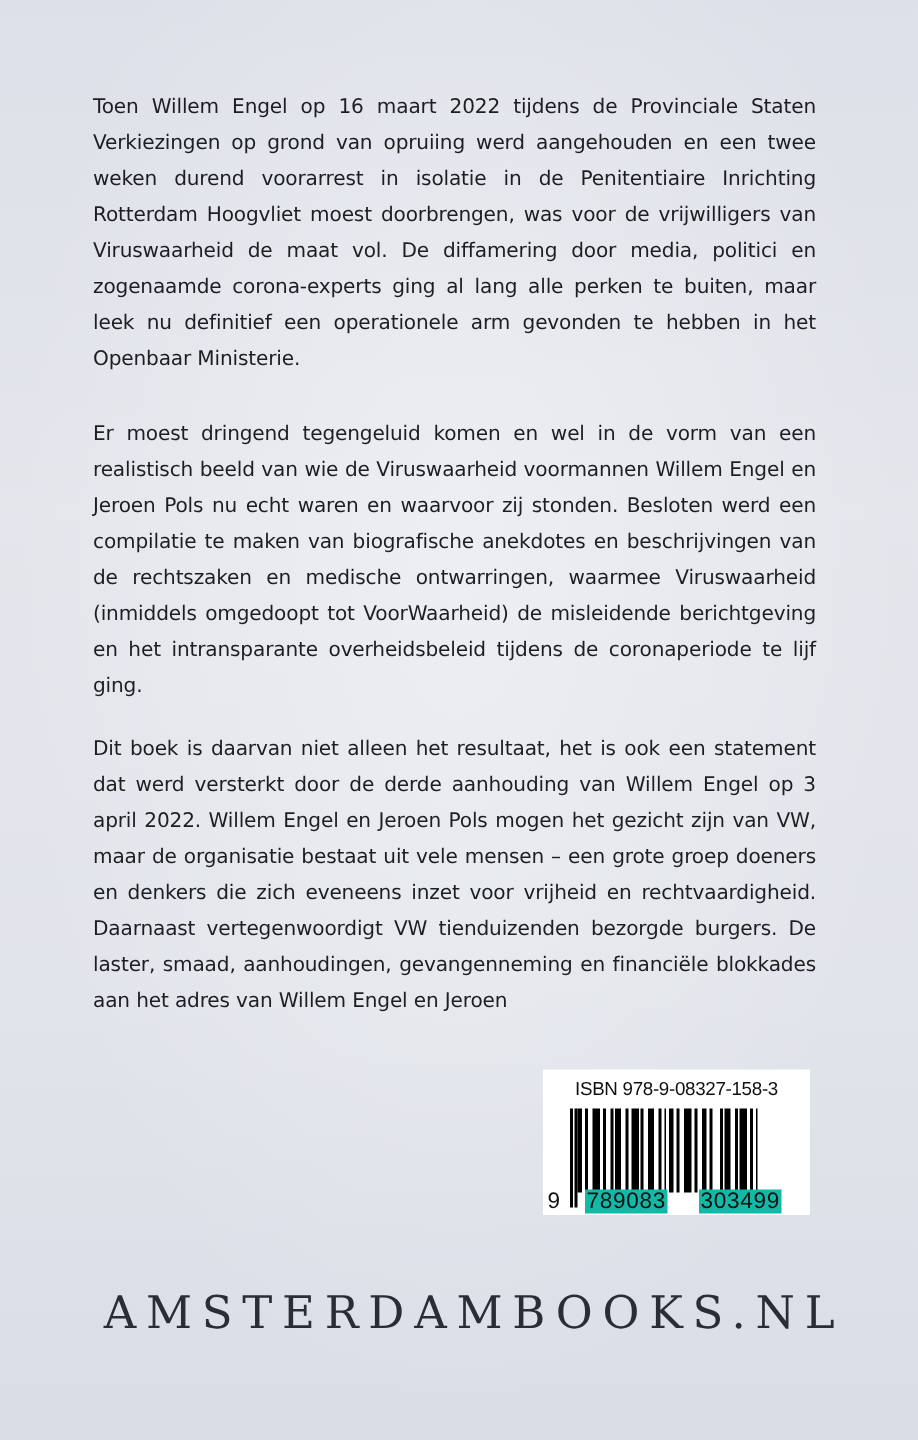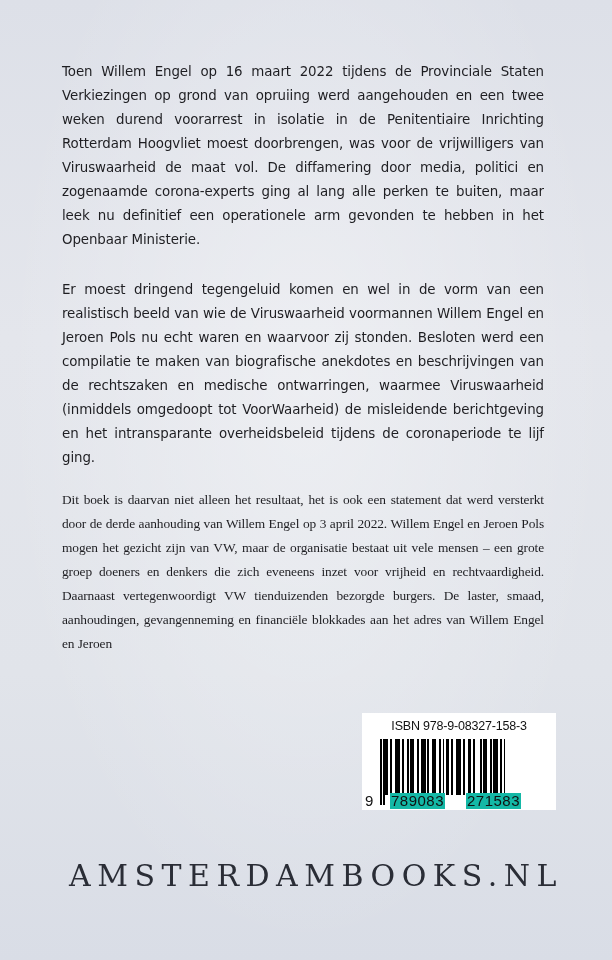--- a/index.html
+++ b/index.html
@@ -25,39 +25,38 @@
       position: absolute;
       left: 62px;
       width: 482px;
       font-size: 13.4px;
       line-height: 24px;
       text-align: justify;
       letter-spacing: -0.1px;
     }
     .p1 { top: 60px; }
     .p2 { top: 278px; }
-    .p3 { top: 488px; font-family: Liberation Serif, serif; }
+    .p3 { top: 488px; }
     .p4 {
       position: absolute;
       left: 62px;
       top: 680px;
       width: 274px;
       font-size: 13.4px;
       line-height: 24px;
       text-align: justify;
       letter-spacing: -0.1px;
     }
     .barcode-box {
       position: absolute;
       left: 362px;
       top: 713px;
       width: 178px;
       height: 97px;
       background: #ffffff;
-      padding-left: 16px;
     }
     .isbn-text {
       position: absolute;
       left: 0; right: 0;
       top: 6px;
       text-align: center;
       font-family: "Liberation Sans", sans-serif;
       font-size: 12.5px;
       color: #111;
       letter-spacing: -0.2px;
@@ -162,18 +161,18 @@
         <div class="bar" style="width: 1.7px;"></div>
         <div class="gap" style="width: 1.7px;"></div>
         <div class="bar" style="width: 5.1px;"></div>
         <div class="gap" style="width: 1.7px;"></div>
         <div class="bar guard" style="width: 1.7px;"></div>
         <div class="gap" style="width: 1.7px;"></div>
         <div class="bar guard" style="width: 1.7px;"></div>
       </div>
     <span class="barcode-digits d-first">9</span>
     <span class="barcode-digits d-left">789083</span>
-    <span class="barcode-digits d-right">271583</span>
+    <span class="barcode-digits d-right">303499</span>
   </div>
 
   <div class="publisher">AMSTERDAMBOOKS.NL</div>
 
 </div>
 
 </body></html>

